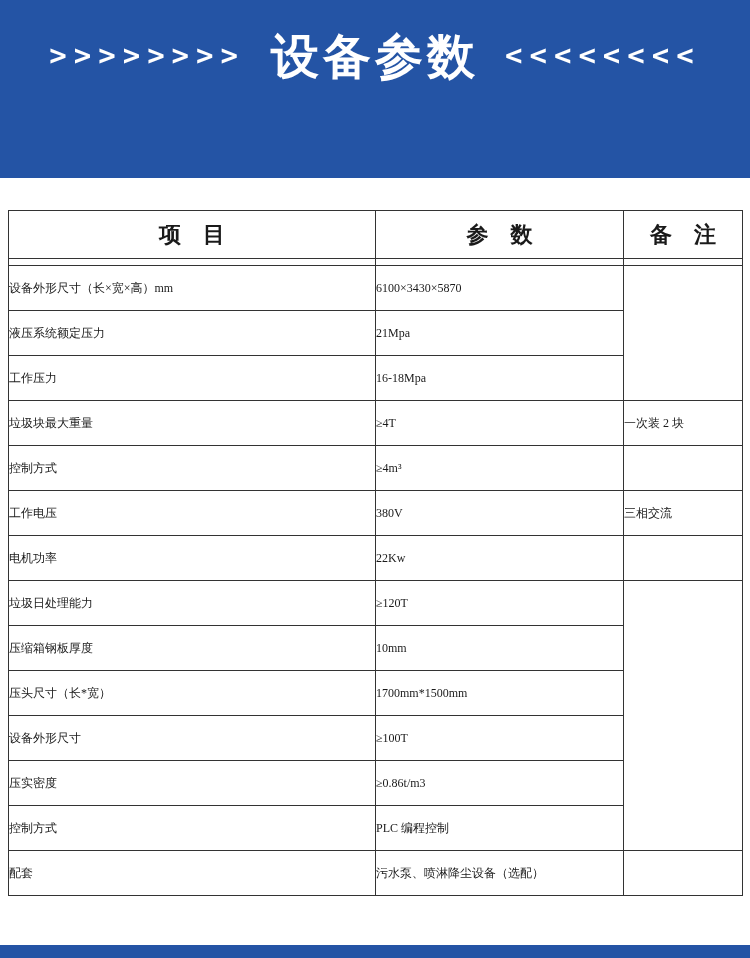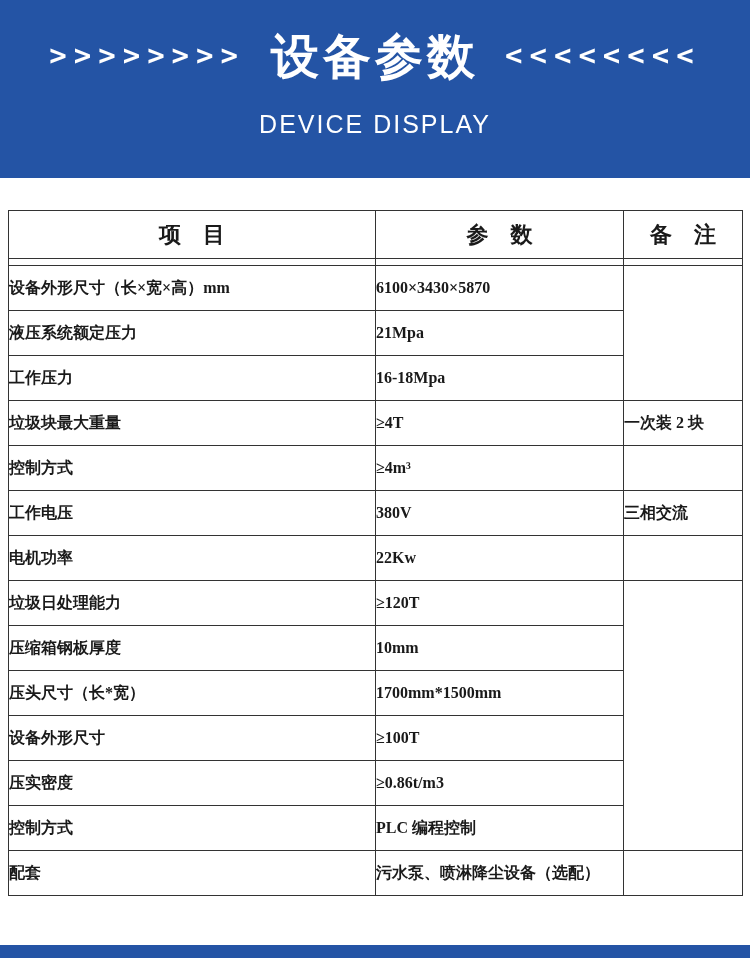--- a/index.html
+++ b/index.html
@@ -69,21 +69,21 @@
     overflow: hidden;
   }
   table.spec tr.head th {
     height: 48px;
     font-size: 22px;
     font-weight: bold;
   }
   
   table.spec tr.spacer td { height: 7px; padding: 0; }
   table.spec tbody tr { height: 45px; }
-  table.spec tbody td { font-size: 16px; font-weight: bold; }
+  table.spec tbody td { font-size: 12px; }
   
   .footer-strip {
     position: absolute;
     left: 0;
     bottom: 0;
     width: 750px;
     height: 13px;
     background: var(--blue, #2454a5);
   }
 </style>
@@ -91,21 +91,20 @@
 <body>
 
 <div class="page">
 
   <div class="banner">
     <div class="title-row">
       <span class="chev">&gt;&gt;&gt;&gt;&gt;&gt;&gt;&gt;</span>
       <h1 class="title">设备参数</h1>
       <span class="chev">&lt;&lt;&lt;&lt;&lt;&lt;&lt;&lt;</span>
     </div>
-    <div class="subtitle">DEVICE DISPLAY</div>
   </div>
 
   <table class="spec">
     <colgroup>
       <col style="width:367px">
       <col style="width:248px">
       <col style="width:119px">
     </colgroup>
     <thead>
       <tr class="head">

